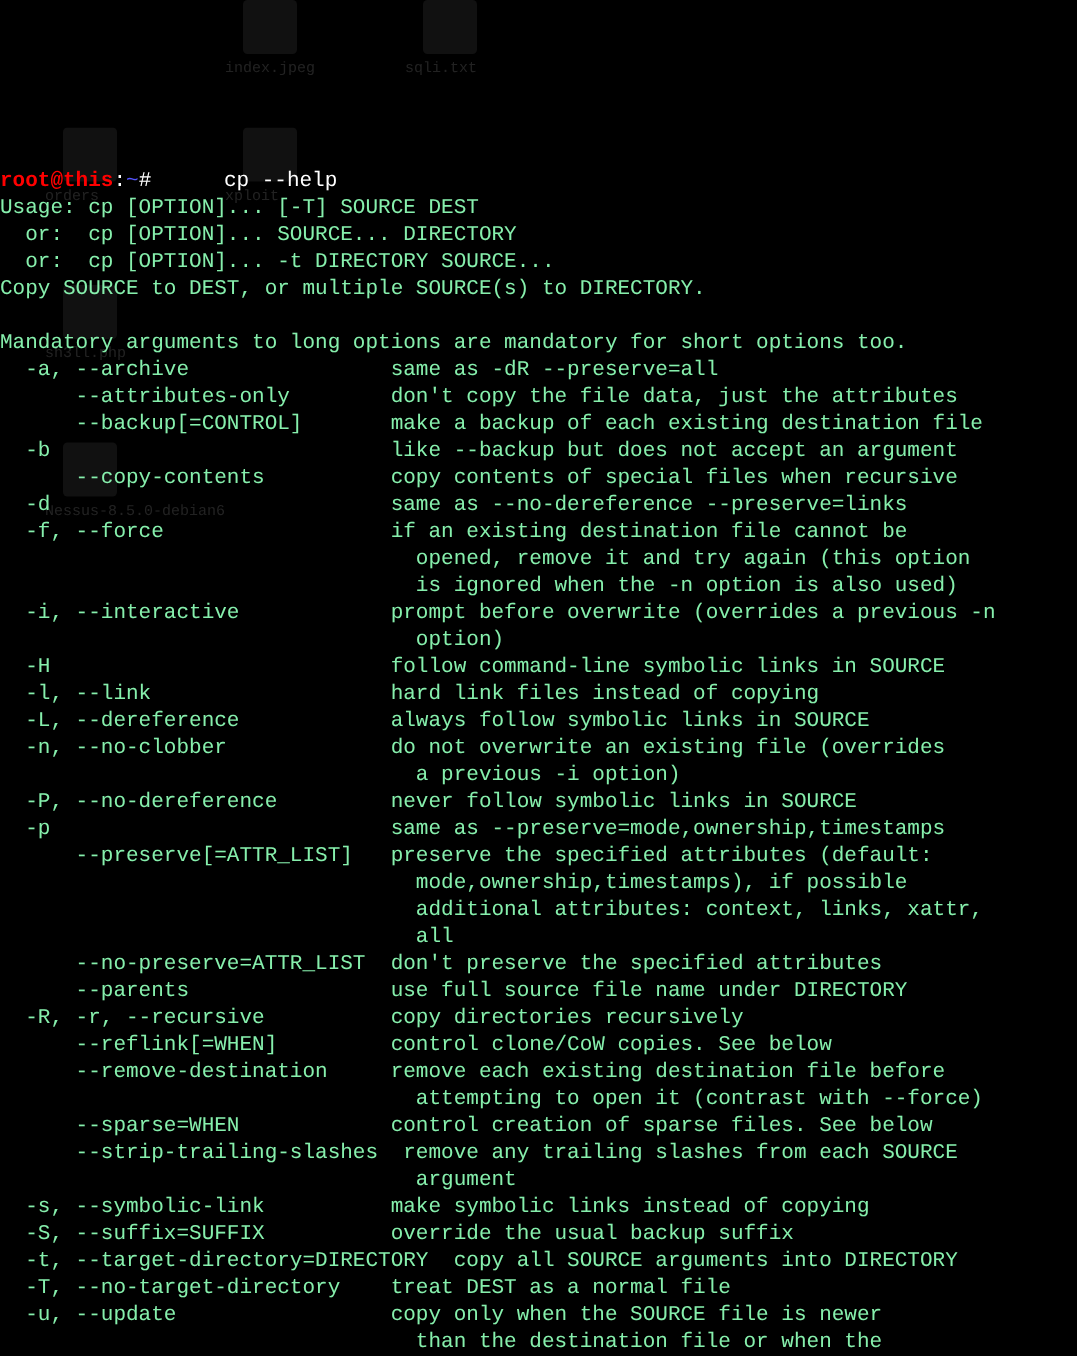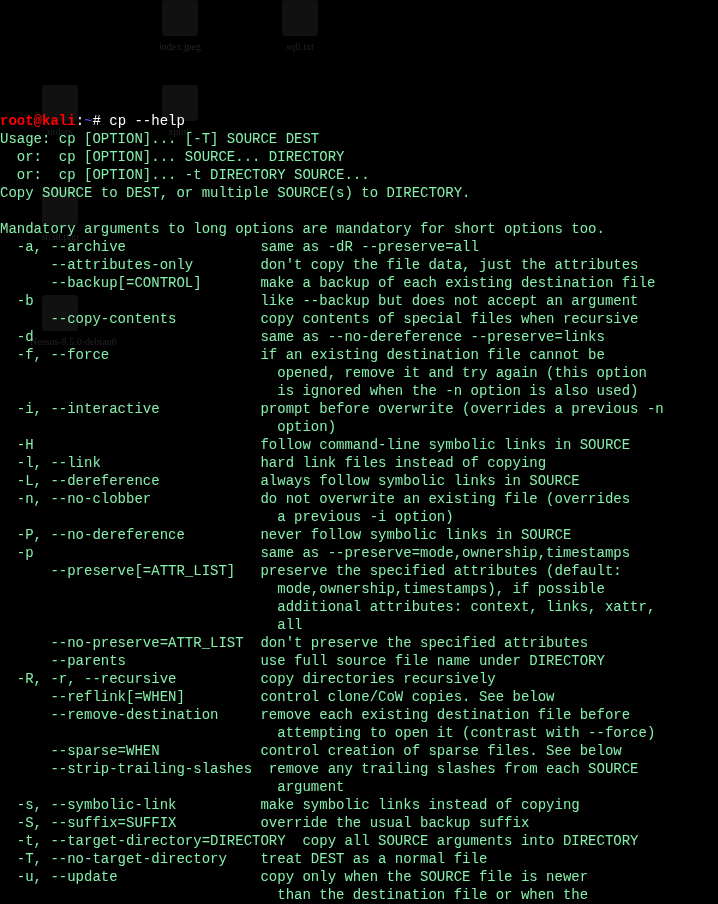--- a/index.html
+++ b/index.html
@@ -32,52 +32,52 @@
       color: #ffffff;
     }
     .prompt-path {
       color: #5555ff;
     }
     .prompt-hash {
       color: #ffffff;
     }
     .cmd {
       color: #ffffff;
+      margin-left: 40px;
     }
     .output-line {
       color: #86efac;
     }
     .desktop-icons {
       position: absolute;
       top: 0;
       left: 0;
       z-index: 1;
       opacity: 0.25;
     }
     .desktop-icon {
       position: absolute;
       width: 60px;
-      text-align: center;
       color: #888888;
       font-size: 10px;
-      font-family: Liberation Serif, serif;
+      font-family: Liberation Mono, monospace;
     }
     .icon-box {
       width: 36px;
       height: 36px;
       background: #444444;
       margin: 0 auto 2px auto;
       border-radius: 3px;
     }
   </style>
 </head>
 <body>
 
 
 
 <div class="desktop-icons">
 <div class="desktop-icon" style="left: 150px; top: 0px;"><div class="icon-box"></div><div>index.jpeg</div></div><div class="desktop-icon" style="left: 270px; top: 0px;"><div class="icon-box"></div><div>sqli.txt</div></div><div class="desktop-icon" style="left: 30px; top: 85px;"><div class="icon-box"></div><div>orders</div></div><div class="desktop-icon" style="left: 150px; top: 85px;"><div class="icon-box"></div><div>xploit</div></div><div class="desktop-icon" style="left: 30px; top: 190px;"><div class="icon-box"></div><div>sh3ll.php</div></div><div class="desktop-icon" style="left: 30px; top: 295px;"><div class="icon-box"></div><div>Nessus-8.5.0-debian6</div></div></div>
 
-<div class="terminal"><span class="prompt-user">root@kali</span><span class="prompt-colon">:</span><span class="prompt-path">~</span><span class="prompt-hash"># </span><span class="cmd">cp --help</span>
+<div class="terminal"><span class="prompt-user">root@this</span><span class="prompt-colon">:</span><span class="prompt-path">~</span><span class="prompt-hash"># </span><span class="cmd">cp --help</span>
 <div><div class="output-line">Usage: cp [OPTION]... [-T] SOURCE DEST</div><div class="output-line">  or:  cp [OPTION]... SOURCE... DIRECTORY</div><div class="output-line">  or:  cp [OPTION]... -t DIRECTORY SOURCE...</div><div class="output-line">Copy SOURCE to DEST, or multiple SOURCE(s) to DIRECTORY.</div><div class="output-line"> </div><div class="output-line">Mandatory arguments to long options are mandatory for short options too.</div><div class="output-line">  -a, --archive                same as -dR --preserve=all</div><div class="output-line">      --attributes-only        don't copy the file data, just the attributes</div><div class="output-line">      --backup[=CONTROL]       make a backup of each existing destination file</div><div class="output-line">  -b                           like --backup but does not accept an argument</div><div class="output-line">      --copy-contents          copy contents of special files when recursive</div><div class="output-line">  -d                           same as --no-dereference --preserve=links</div><div class="output-line">  -f, --force                  if an existing destination file cannot be</div><div class="output-line">                                 opened, remove it and try again (this option</div><div class="output-line">                                 is ignored when the -n option is also used)</div><div class="output-line">  -i, --interactive            prompt before overwrite (overrides a previous -n</div><div class="output-line">                                 option)</div><div class="output-line">  -H                           follow command-line symbolic links in SOURCE</div><div class="output-line">  -l, --link                   hard link files instead of copying</div><div class="output-line">  -L, --dereference            always follow symbolic links in SOURCE</div><div class="output-line">  -n, --no-clobber             do not overwrite an existing file (overrides</div><div class="output-line">                                 a previous -i option)</div><div class="output-line">  -P, --no-dereference         never follow symbolic links in SOURCE</div><div class="output-line">  -p                           same as --preserve=mode,ownership,timestamps</div><div class="output-line">      --preserve[=ATTR_LIST]   preserve the specified attributes (default:</div><div class="output-line">                                 mode,ownership,timestamps), if possible</div><div class="output-line">                                 additional attributes: context, links, xattr,</div><div class="output-line">                                 all</div><div class="output-line">      --no-preserve=ATTR_LIST  don't preserve the specified attributes</div><div class="output-line">      --parents                use full source file name under DIRECTORY</div><div class="output-line">  -R, -r, --recursive          copy directories recursively</div><div class="output-line">      --reflink[=WHEN]         control clone/CoW copies. See below</div><div class="output-line">      --remove-destination     remove each existing destination file before</div><div class="output-line">                                 attempting to open it (contrast with --force)</div><div class="output-line">      --sparse=WHEN            control creation of sparse files. See below</div><div class="output-line">      --strip-trailing-slashes  remove any trailing slashes from each SOURCE</div><div class="output-line">                                 argument</div><div class="output-line">  -s, --symbolic-link          make symbolic links instead of copying</div><div class="output-line">  -S, --suffix=SUFFIX          override the usual backup suffix</div><div class="output-line">  -t, --target-directory=DIRECTORY  copy all SOURCE arguments into DIRECTORY</div><div class="output-line">  -T, --no-target-directory    treat DEST as a normal file</div><div class="output-line">  -u, --update                 copy only when the SOURCE file is newer</div><div class="output-line">                                 than the destination file or when the</div></div></div>
 
 
 
 
 </body></html>

